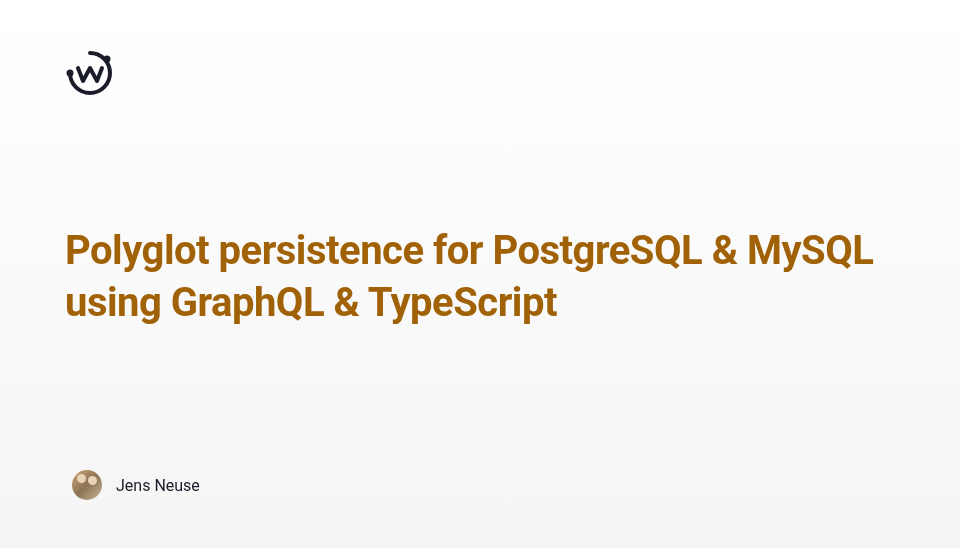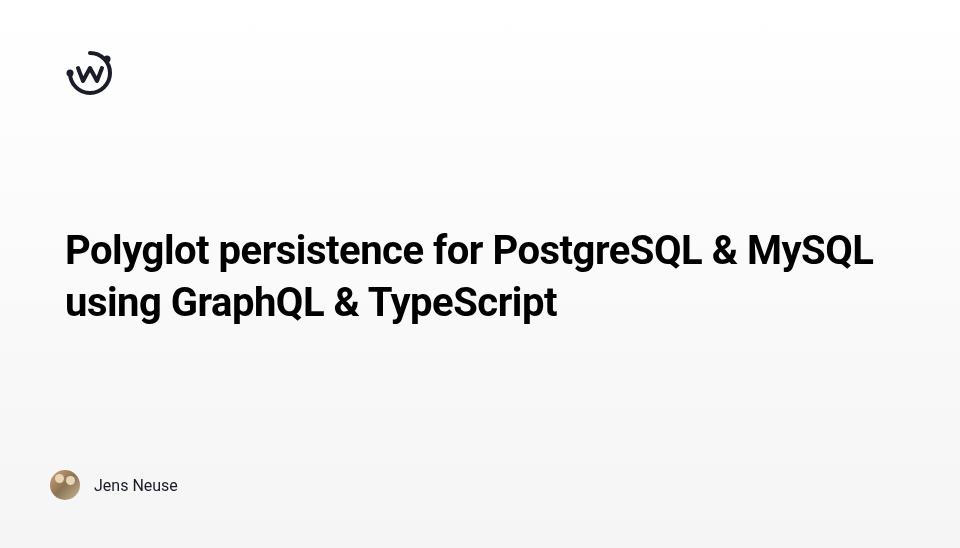--- a/index.html
+++ b/index.html
@@ -22,28 +22,28 @@
       width: 50px;
       height: 50px;
     }
     .title {
       position: absolute;
       top: 225px;
       left: 65px;
       right: 65px;
       font-size: 40px;
       font-weight: 700;
-      color: #000000;
+      color: #a16207;
       line-height: 1.3;
       letter-spacing: -0.5px;
     }
     .author-section {
       position: absolute;
       bottom: 48px;
-      left: 50px;
+      left: 72px;
       display: flex;
       align-items: center;
       gap: 14px;
     }
     .avatar {
       width: 30px;
       height: 30px;
       border-radius: 50%;
       background: linear-gradient(135deg, #d4a574 0%, #8b7355 50%, #c9b896 100%);
       position: relative;

